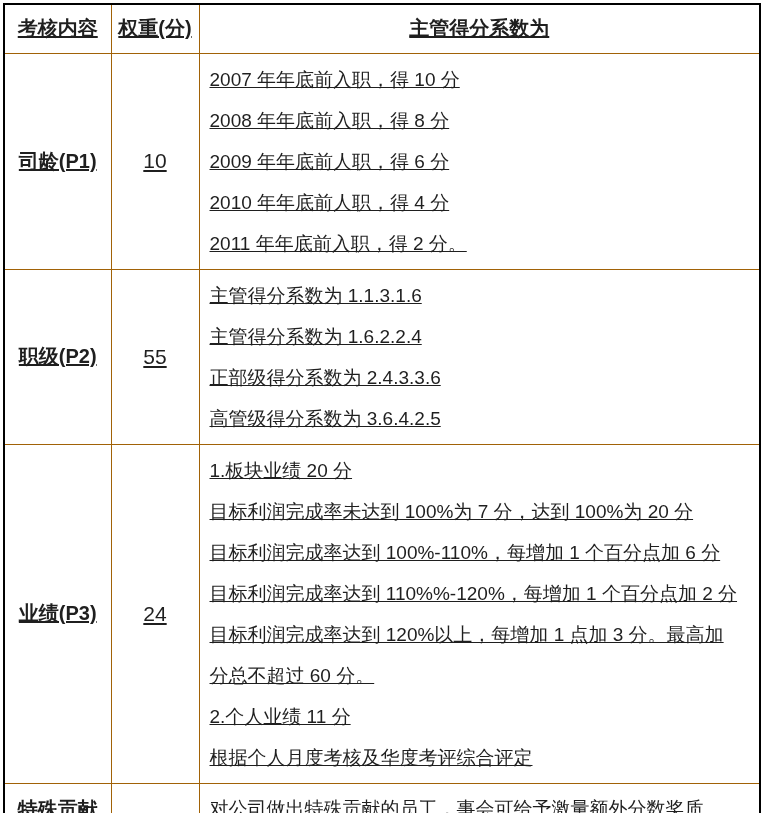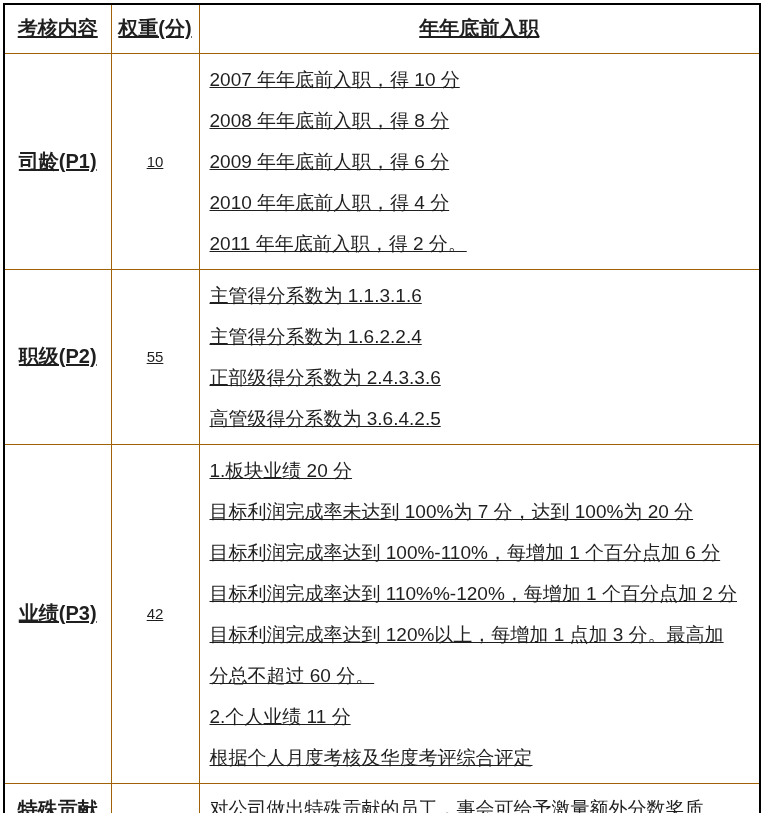--- a/index.html
+++ b/index.html
@@ -41,21 +41,21 @@
   td.cat {
     text-align: center;
     vertical-align: middle;
     font-weight: bold;
     font-size: 20px;
     padding: 12px 2px;
   }
   td.weight {
     text-align: center;
     vertical-align: middle;
-    font-size: 15px;
+    font-size: 21px;
     padding: 0 2px;
   }
   td.methods {
     vertical-align: middle;
     font-size: 19px;
     padding: 5px 20px 5px 10px;
   }
   td.methods .line {
     line-height: 41px;
   }
@@ -73,21 +73,21 @@
   <table class="assess">
     <colgroup>
       <col class="c1">
         <col class="c2">
         <col class="c3">
     </colgroup>
     <thead>
       <tr>
         <th>考核内容</th>
         <th>权重(分)</th>
-        <th>年年底前入职</th>
+        <th>主管得分系数为</th>
       </tr>
     </thead>
     <tbody>
       <tr>
         <td class="cat">司龄(P1)</td>
         <td class="weight">10</td>
         <td class="methods">
           <div class="line">2007 年年底前入职，得 10 分</div>
           <div class="line">2008 年年底前入职，得 8 分</div>
           <div class="line">2009 年年底前人职，得 6 分</div>
@@ -100,21 +100,21 @@
         <td class="weight">55</td>
         <td class="methods">
           <div class="line">主管得分系数为 1.1.3.1.6</div>
           <div class="line">主管得分系数为 1.6.2.2.4</div>
           <div class="line">正部级得分系数为 2.4.3.3.6</div>
           <div class="line">高管级得分系数为 3.6.4.2.5</div>
         </td>
       </tr>
       <tr>
         <td class="cat">业绩(P3)</td>
-        <td class="weight">42</td>
+        <td class="weight">24</td>
         <td class="methods">
           <div class="line">1.板块业绩 20 分</div>
           <div class="line">目标利润完成率未达到 100%为 7 分，达到 100%为 20 分</div>
           <div class="line">目标利润完成率达到 100%-110%，每增加 1 个百分点加 6 分</div>
           <div class="line">目标利润完成率达到 110%%-120%，每增加 1 个百分点加 2 分</div>
           <div class="line">目标利润完成率达到 120%以上，每增加 1 点加 3 分。最高加分总不超过 60 分。</div>
           <div class="line">2.个人业绩 11 分</div>
           <div class="line">根据个人月度考核及华度考评综合评定</div>
         </td>
       </tr>

